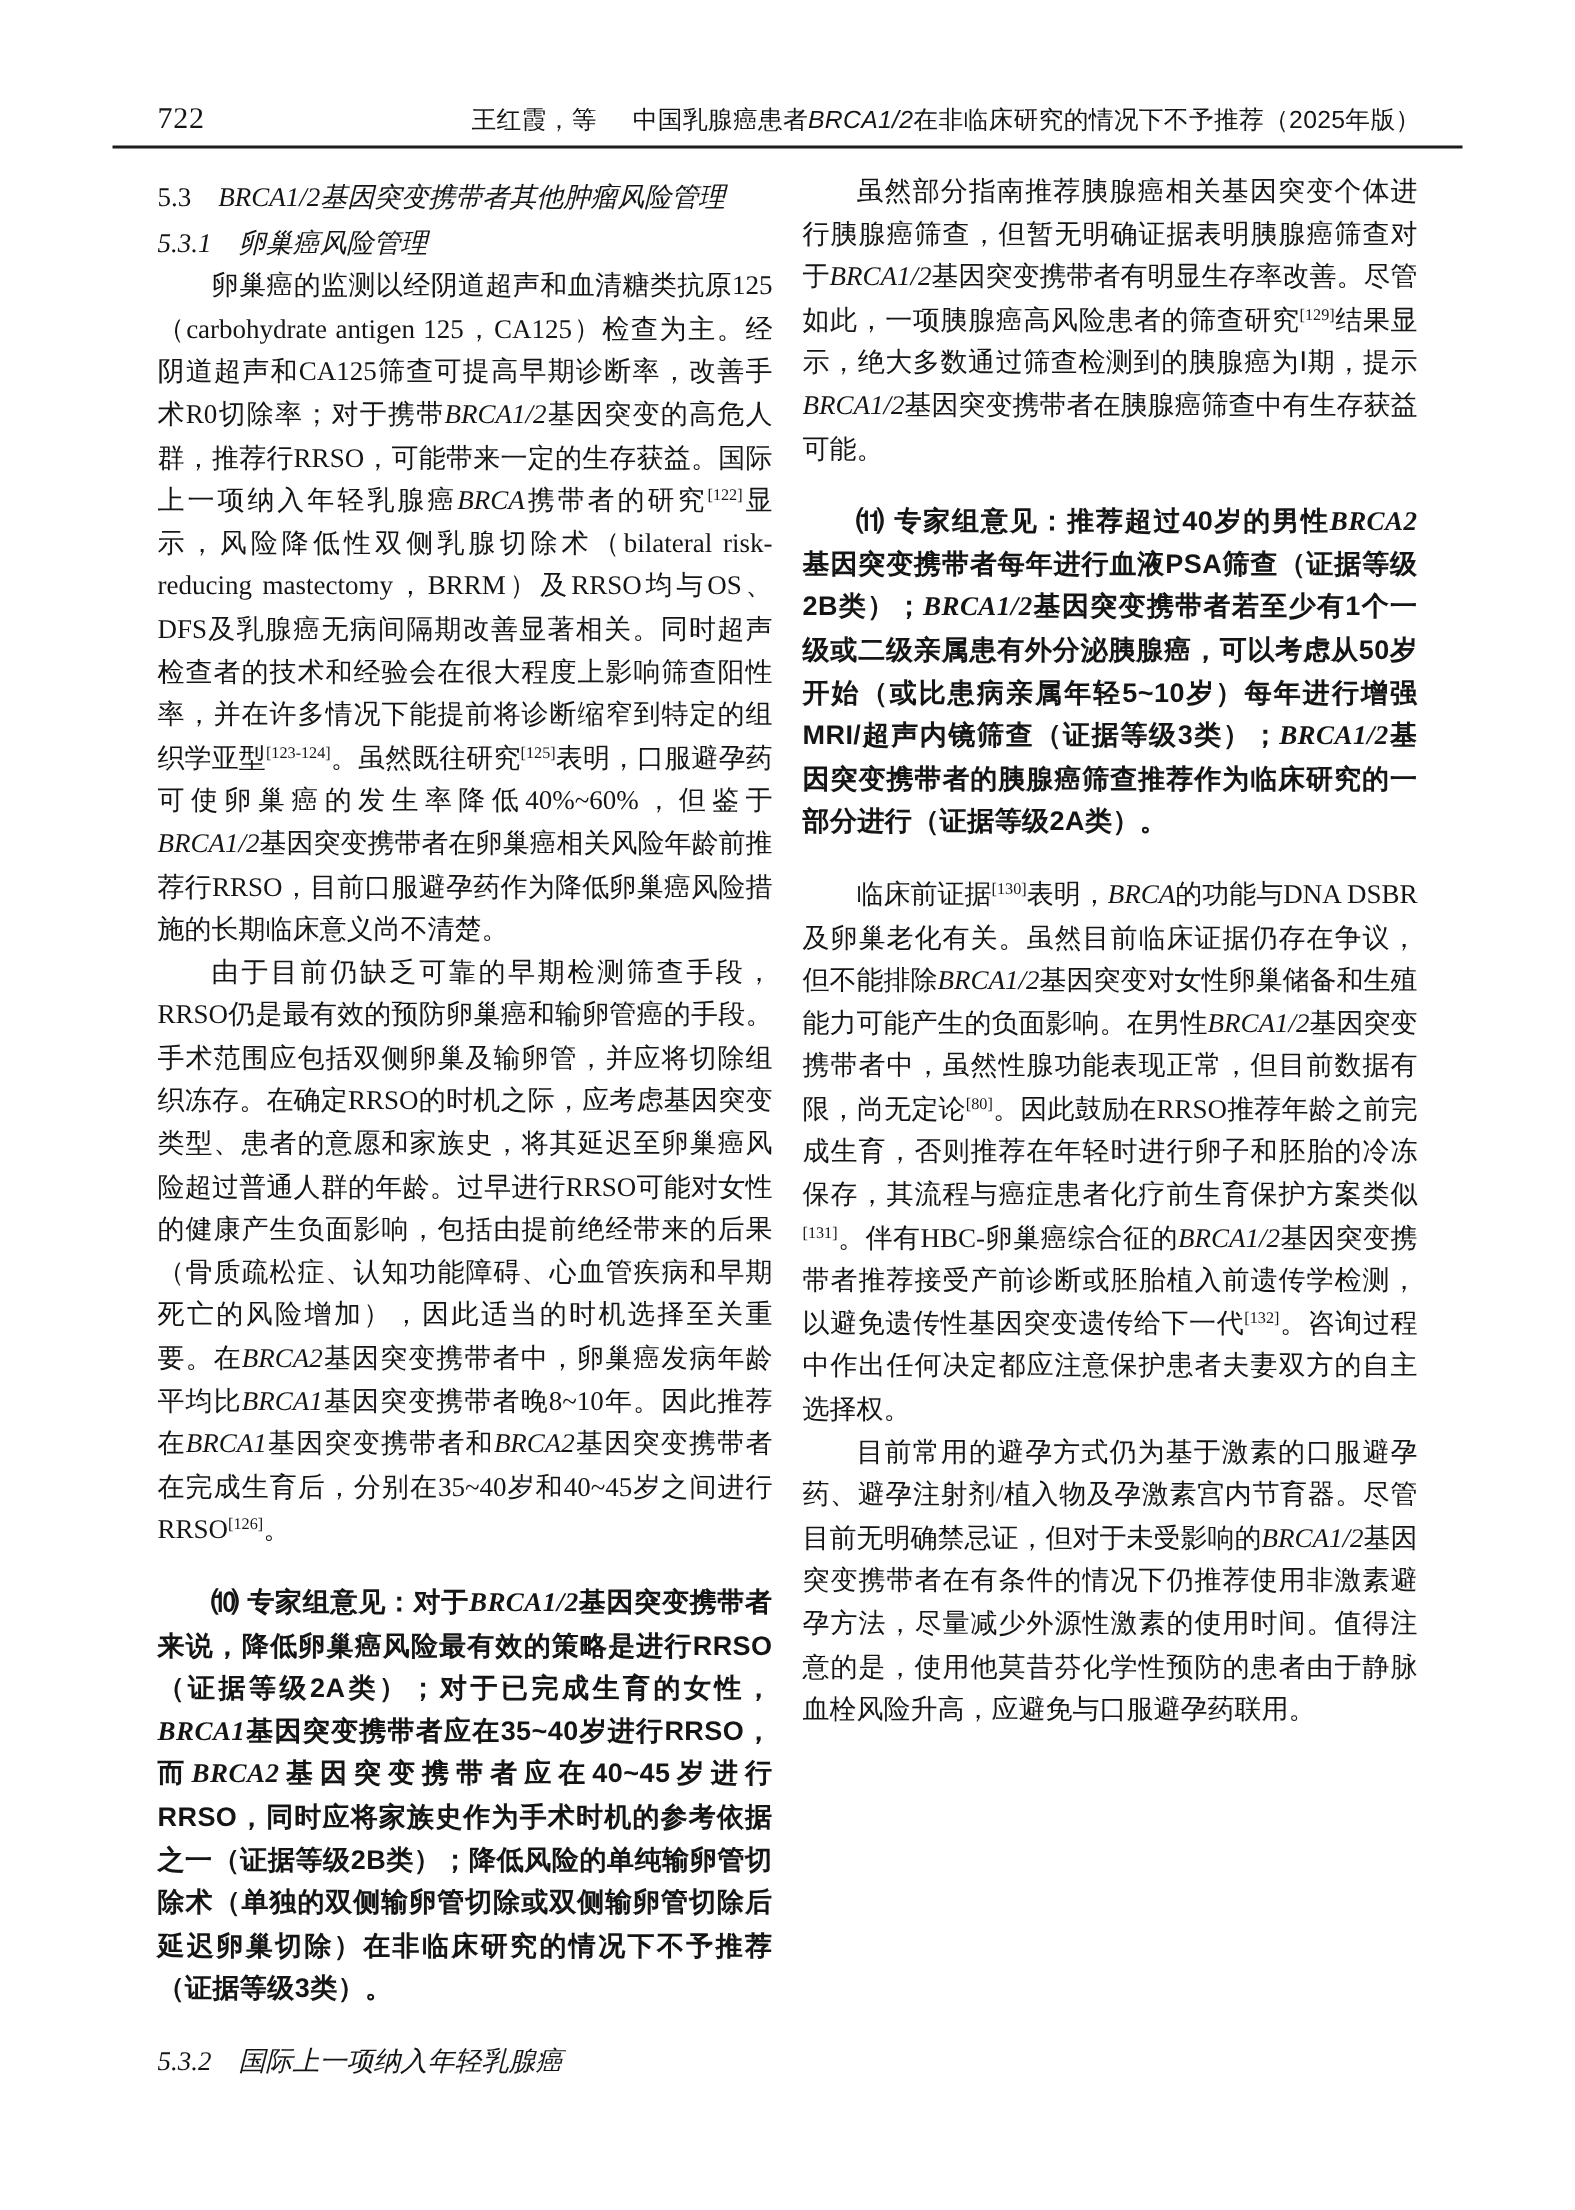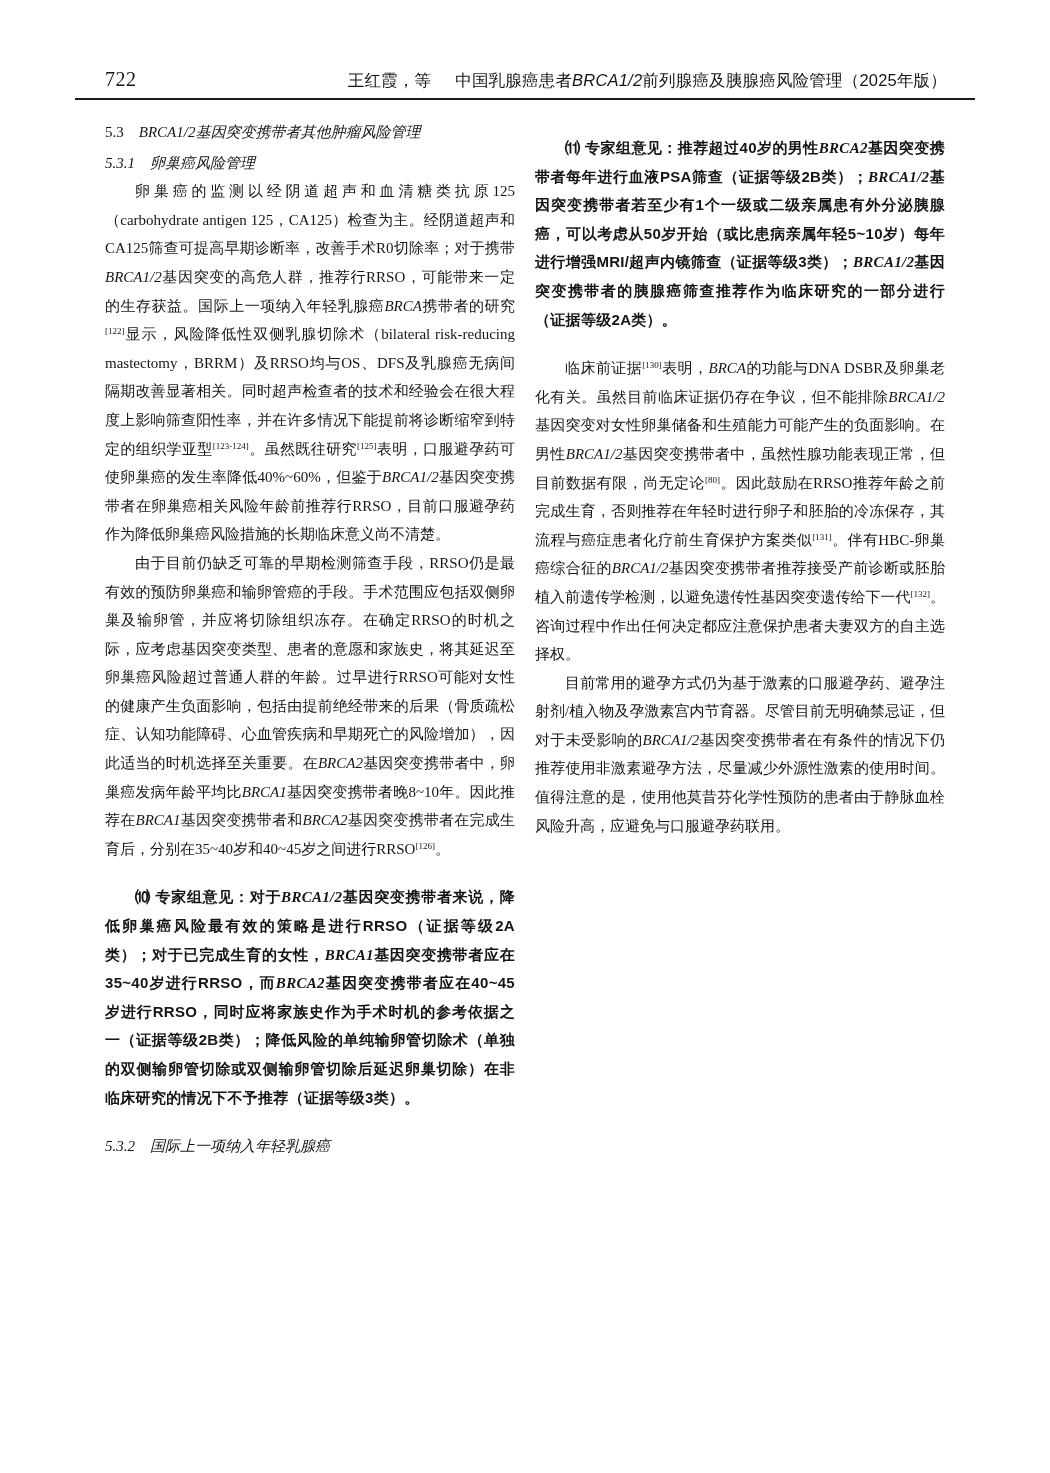--- a/index.html
+++ b/index.html
@@ -7,21 +7,21 @@
        font-family:"Liberation Serif",serif;}
   .page{padding:68px 75px 0;box-sizing:border-box;}
   .running-head{display:flex;justify-content:space-between;align-items:baseline;
        padding:0 28px 6px 30px;border-bottom:2px solid #1c1c1c;}
   .page-num{font-size:20px;letter-spacing:0.5px;}
   .head-right{font-family:"Liberation Sans",sans-serif;font-size:16.5px;
        letter-spacing:0.2px;white-space:nowrap;}
   .head-right .authors{margin-right:24px;}
   .columns{display:flex;gap:20px;padding:14px 30px 0;}
   .col{width:410px;box-sizing:border-box;}
-  .block{font-size:15px;line-height:28.6px;text-align:justify;
+  .block{font-size:18px;line-height:28.6px;text-align:justify;
        text-justify:inter-ideograph;}
   .b-section-heading{margin:4px 0 2px;text-align:left;}
   .b-subsection-heading{margin:0;text-align:left;font-style:italic;}
   .b-paragraph{text-indent:2em;}
   .b-paragraph-continuation{text-indent:0;}
   .b-expert-opinion{text-indent:2em;margin:20px 0;
        font-family:"Liberation Sans",sans-serif;font-weight:bold;
        letter-spacing:0.3px;}
   .s-r{}
   .s-i{font-style:italic;}
@@ -30,31 +30,32 @@
        font-style:normal;font-weight:normal;
        font-family:Liberation Serif, serif;letter-spacing:0;}
 </style>
 </head>
 <body>
 
 <div class="page">
   <div class="running-head">
     <span class="page-num">722</span>
     <span class="head-right">
-      <span class="authors">王红霞，等</span><span class="head-title"><span class="s-r">中国乳腺癌患者</span><span class="s-i">BRCA1/2</span><span class="s-r">前列腺癌及胰腺癌风险管理（2025年版）</span></span>
+      <span class="authors">王红霞，等</span><span class="head-title"><span class="s-r">中国乳腺癌患者</span><span class="s-i">BRCA1/2</span><span class="s-r">在非临床研究的情况下不予推荐（2025年版）</span></span>
     </span>
   </div>
   <div class="columns">
     <div class="col">
         <div class="block b-section-heading"><span class="s-r">5.3</span><span class="s-r">　</span><span class="s-i">BRCA1/2</span><span class="s-i">基因突变携带者其他肿瘤风险管理</span></div>
         <div class="block b-subsection-heading"><span class="s-r">5.3.1　卵巢癌风险管理</span></div>
         <div class="block b-paragraph"><span class="s-r">卵巢癌的监测以经阴道超声和血清糖类抗原125（carbohydrate antigen 125，CA125）检查为主。经阴道超声和CA125筛查可提高早期诊断率，改善手术R0切除率；对于携带</span><span class="s-i">BRCA1/2</span><span class="s-r">基因突变的高危人群，推荐行RRSO，可能带来一定的生存获益。国际上一项纳入年轻乳腺癌</span><span class="s-i">BRCA</span><span class="s-r">携带者的研究</span><span class="s-sup">[122]</span><span class="s-r">显示，风险降低性双侧乳腺切除术（bilateral risk-reducing mastectomy，BRRM）及RRSO均与OS、DFS及乳腺癌无病间隔期改善显著相关。同时超声检查者的技术和经验会在很大程度上影响筛查阳性率，并在许多情况下能提前将诊断缩窄到特定的组织学亚型</span><span class="s-sup">[123-124]</span><span class="s-r">。虽然既往研究</span><span class="s-sup">[125]</span><span class="s-r">表明，口服避孕药可使卵巢癌的发生率降低40%~60%，但鉴于</span><span class="s-i">BRCA1/2</span><span class="s-r">基因突变携带者在卵巢癌相关风险年龄前推荐行RRSO，目前口服避孕药作为降低卵巢癌风险措施的长期临床意义尚不清楚。</span></div>
         <div class="block b-paragraph"><span class="s-r">由于目前仍缺乏可靠的早期检测筛查手段，RRSO仍是最有效的预防卵巢癌和输卵管癌的手段。手术范围应包括双侧卵巢及输卵管，并应将切除组织冻存。在确定RRSO的时机之际，应考虑基因突变类型、患者的意愿和家族史，将其延迟至卵巢癌风险超过普通人群的年龄。过早进行RRSO可能对女性的健康产生负面影响，包括由提前绝经带来的后果（骨质疏松症、认知功能障碍、心血管疾病和早期死亡的风险增加），因此适当的时机选择至关重要。在</span><span class="s-i">BRCA2</span><span class="s-r">基因突变携带者中，卵巢癌发病年龄平均比</span><span class="s-i">BRCA1</span><span class="s-r">基因突变携带者晚8~10年。因此推荐在</span><span class="s-i">BRCA1</span><span class="s-r">基因突变携带者和</span><span class="s-i">BRCA2</span><span class="s-r">基因突变携带者在完成生育后，分别在35~40岁和40~45岁之间进行RRSO</span><span class="s-sup">[126]</span><span class="s-r">。</span></div>
         <div class="block b-expert-opinion"><span class="s-r">⑽ 专家组意见：对于</span><span class="s-bi">BRCA1/2</span><span class="s-r">基因突变携带者来说，降低卵巢癌风险最有效的策略是进行RRSO（证据等级2A类）；对于已完成生育的女性，</span><span class="s-bi">BRCA1</span><span class="s-r">基因突变携带者应在35~40岁进行RRSO，而</span><span class="s-bi">BRCA2</span><span class="s-r">基因突变携带者应在40~45岁进行RRSO，同时应将家族史作为手术时机的参考依据之一（证据等级2B类）；降低风险的单纯输卵管切除术（单独的双侧输卵管切除或双侧输卵管切除后延迟卵巢切除）在非临床研究的情况下不予推荐（证据等级3类）。</span></div>
         <div class="block b-subsection-heading"><span class="s-r">5.3.2　国际上一项纳入年轻乳腺癌</span></div>
       </div>
     <div class="col">
+        <div class="block b-paragraph"><span class="s-r">虽然部分指南推荐胰腺癌相关基因突变个体进行胰腺癌筛查，但暂无明确证据表明胰腺癌筛查对于</span><span class="s-i">BRCA1/2</span><span class="s-r">基因突变携带者有明显生存率改善。尽管如此，一项胰腺癌高风险患者的筛查研究</span><span class="s-sup">[129]</span><span class="s-r">结果显示，绝大多数通过筛查检测到的胰腺癌为Ⅰ期，提示</span><span class="s-i">BRCA1/2</span><span class="s-r">基因突变携带者在胰腺癌筛查中有生存获益可能。</span></div>
         <div class="block b-expert-opinion"><span class="s-r">⑾ 专家组意见：推荐超过40岁的男性</span><span class="s-bi">BRCA2</span><span class="s-r">基因突变携带者每年进行血液PSA筛查（证据等级2B类）；</span><span class="s-bi">BRCA1/2</span><span class="s-r">基因突变携带者若至少有1个一级或二级亲属患有外分泌胰腺癌，可以考虑从50岁开始（或比患病亲属年轻5~10岁）每年进行增强MRI/超声内镜筛查（证据等级3类）；</span><span class="s-bi">BRCA1/2</span><span class="s-r">基因突变携带者的胰腺癌筛查推荐作为临床研究的一部分进行（证据等级2A类）。</span></div>
         <div class="block b-paragraph"><span class="s-r">临床前证据</span><span class="s-sup">[130]</span><span class="s-r">表明，</span><span class="s-i">BRCA</span><span class="s-r">的功能与DNA DSBR及卵巢老化有关。虽然目前临床证据仍存在争议，但不能排除</span><span class="s-i">BRCA1/2</span><span class="s-r">基因突变对女性卵巢储备和生殖能力可能产生的负面影响。在男性</span><span class="s-i">BRCA1/2</span><span class="s-r">基因突变携带者中，虽然性腺功能表现正常，但目前数据有限，尚无定论</span><span class="s-sup">[80]</span><span class="s-r">。因此鼓励在RRSO推荐年龄之前完成生育，否则推荐在年轻时进行卵子和胚胎的冷冻保存，其流程与癌症患者化疗前生育保护方案类似</span><span class="s-sup">[131]</span><span class="s-r">。伴有HBC-卵巢癌综合征的</span><span class="s-i">BRCA1/2</span><span class="s-r">基因突变携带者推荐接受产前诊断或胚胎植入前遗传学检测，以避免遗传性基因突变遗传给下一代</span><span class="s-sup">[132]</span><span class="s-r">。咨询过程中作出任何决定都应注意保护患者夫妻双方的自主选择权。</span></div>
         <div class="block b-paragraph"><span class="s-r">目前常用的避孕方式仍为基于激素的口服避孕药、避孕注射剂/植入物及孕激素宫内节育器。尽管目前无明确禁忌证，但对于未受影响的</span><span class="s-i">BRCA1/2</span><span class="s-r">基因突变携带者在有条件的情况下仍推荐使用非激素避孕方法，尽量减少外源性激素的使用时间。值得注意的是，使用他莫昔芬化学性预防的患者由于静脉血栓风险升高，应避免与口服避孕药联用。</span></div>
       </div>
   </div>
 </div>
 
 </body></html>

